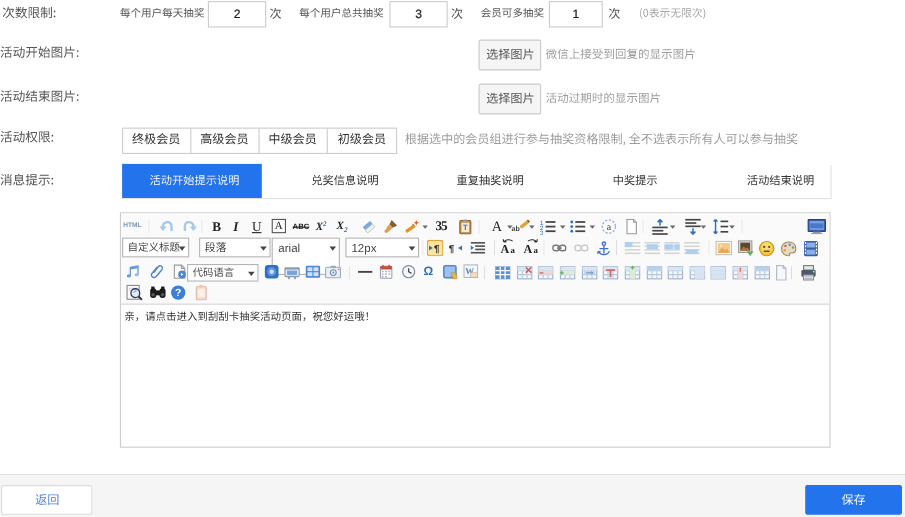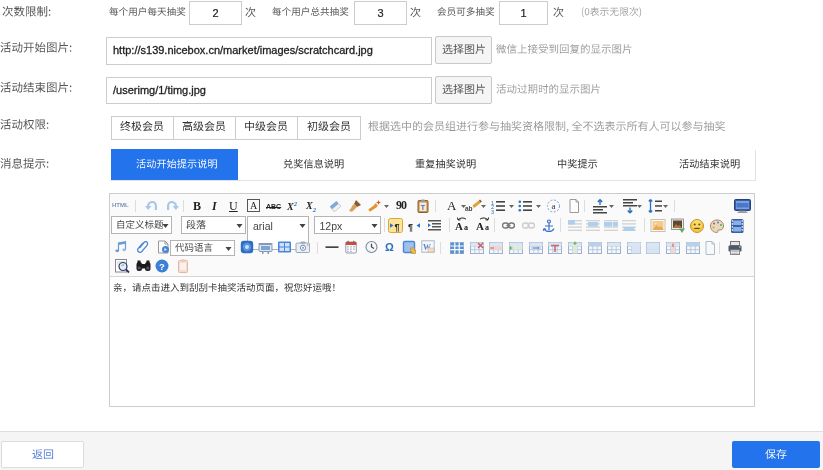--- a/index.html
+++ b/index.html
@@ -49,37 +49,35 @@
 <div class="abs" style="left:581.0px;top:7.0px">
       <svg width="61" height="11" viewBox="0 0 61 11">
         <path fill="#a3a3a3" d="M2.3 10.2L2.9 9.9C2.0 8.5 1.6 6.9 1.6 5.2C1.6 3.5 2.0 1.9 2.9 0.5L2.3 0.2C1.4 1.7 0.9 3.3 0.9 5.2C0.9 7.1 1.4 8.7 2.3 10.2ZM6.0 8.4C7.4 8.4 8.3 7.1 8.3 4.6C8.3 2.1 7.4 0.9 6.0 0.9C4.7 0.9 3.8 2.1 3.8 4.6C3.8 7.1 4.7 8.4 6.0 8.4ZM6.0 7.6C5.2 7.6 4.7 6.7 4.7 4.6C4.7 2.5 5.2 1.6 6.0 1.6C6.9 1.6 7.4 2.5 7.4 4.6C7.4 6.7 6.9 7.6 6.0 7.6ZM11.2 9.0C11.4 8.9 11.8 8.7 14.5 7.9C14.5 7.7 14.4 7.4 14.4 7.2L12.0 7.9L12.0 5.8C12.6 5.4 13.2 4.9 13.6 4.5C14.3 6.5 15.7 8.0 17.7 8.7C17.8 8.5 18.1 8.2 18.2 8.0C17.3 7.8 16.4 7.3 15.7 6.6C16.4 6.3 17.1 5.8 17.6 5.3L17.0 4.8C16.6 5.3 15.9 5.8 15.3 6.2C14.9 5.7 14.6 5.1 14.3 4.5L17.9 4.5L17.9 3.8L14.0 3.8L14.0 2.9L17.2 2.9L17.2 2.3L14.0 2.3L14.0 1.5L17.6 1.5L17.6 0.9L14.0 0.9L14.0 0.0L13.3 0.0L13.3 0.9L9.8 0.9L9.8 1.5L13.3 1.5L13.3 2.3L10.3 2.3L10.3 2.9L13.3 2.9L13.3 3.8L9.4 3.8L9.4 4.5L12.6 4.5C11.7 5.3 10.3 6.0 9.1 6.4C9.3 6.6 9.5 6.9 9.6 7.0C10.1 6.8 10.7 6.6 11.3 6.2L11.3 7.7C11.3 8.1 11.1 8.3 10.9 8.3C11.0 8.5 11.2 8.8 11.2 9.0ZM20.8 4.8C20.4 5.9 19.7 7.0 18.9 7.7C19.1 7.8 19.4 8.0 19.6 8.1C20.3 7.4 21.1 6.2 21.6 5.0ZM25.3 5.1C26.0 6.0 26.7 7.3 27.0 8.1L27.7 7.8C27.4 7.0 26.6 5.7 25.9 4.8ZM20.0 0.7L20.0 1.5L26.9 1.5L26.9 0.7ZM19.1 3.1L19.1 3.8L23.1 3.8L23.1 8.0C23.1 8.2 23.0 8.2 22.8 8.3C22.6 8.3 22.0 8.3 21.3 8.2C21.5 8.5 21.6 8.8 21.6 9.0C22.5 9.0 23.0 9.0 23.4 8.9C23.7 8.8 23.9 8.5 23.9 8.1L23.9 3.8L27.8 3.8L27.8 3.1ZM29.5 0.7L29.5 1.4L32.7 1.4C32.7 2.1 32.7 2.8 32.5 3.6L28.9 3.6L28.9 4.3L32.4 4.3C32.0 6.0 31.1 7.5 28.7 8.4C28.9 8.6 29.1 8.8 29.2 9.0C31.8 8.0 32.7 6.2 33.2 4.3L33.4 4.3L33.4 7.6C33.4 8.5 33.6 8.8 34.7 8.8C34.9 8.8 36.3 8.8 36.5 8.8C37.4 8.8 37.7 8.4 37.8 6.8C37.5 6.8 37.2 6.6 37.0 6.5C37.0 7.8 36.9 8.1 36.4 8.1C36.1 8.1 35.0 8.1 34.7 8.1C34.2 8.1 34.1 8.0 34.1 7.6L34.1 4.3L37.7 4.3L37.7 3.6L33.3 3.6C33.4 2.8 33.4 2.1 33.5 1.4L37.1 1.4L37.1 0.7ZM39.1 0.4L39.1 9.0L39.7 9.0L39.7 1.1L41.1 1.1C40.9 1.7 40.6 2.6 40.4 3.3C41.1 4.1 41.2 4.7 41.2 5.3C41.2 5.6 41.2 5.9 41.0 6.0C40.9 6.0 40.8 6.0 40.7 6.1C40.6 6.1 40.4 6.1 40.2 6.0C40.3 6.2 40.3 6.5 40.3 6.7C40.6 6.7 40.8 6.7 41.0 6.7C41.2 6.7 41.4 6.6 41.5 6.5C41.8 6.3 41.9 5.9 41.9 5.4C41.9 4.7 41.7 4.0 41.0 3.2C41.3 2.4 41.7 1.5 42.0 0.7L41.5 0.4L41.4 0.4ZM46.1 2.9L46.1 4.1L43.2 4.1L43.2 2.9ZM46.1 2.3L43.2 2.3L43.2 1.1L46.1 1.1ZM42.5 9.0C42.6 8.9 43.0 8.8 45.0 8.2C45.0 8.1 44.9 7.8 44.9 7.6L43.2 8.0L43.2 4.7L44.1 4.7C44.6 6.7 45.6 8.2 47.1 8.9C47.2 8.7 47.4 8.5 47.6 8.3C46.8 8.0 46.2 7.4 45.7 6.7C46.2 6.4 46.9 6.0 47.4 5.6L46.9 5.1C46.5 5.4 45.9 5.9 45.4 6.2C45.1 5.8 44.9 5.3 44.8 4.7L46.8 4.7L46.8 0.4L42.5 0.4L42.5 7.7C42.5 8.1 42.3 8.3 42.1 8.4C42.2 8.6 42.4 8.8 42.5 9.0ZM48.5 1.2C49.2 1.6 50.0 2.2 50.4 2.6L50.9 2.0C50.5 1.6 49.6 1.0 49.0 0.7ZM48.4 7.5L49.0 8.0C49.6 7.1 50.4 6.0 51.0 5.0L50.4 4.5C49.8 5.6 48.9 6.8 48.4 7.5ZM52.4 0.0C52.1 1.6 51.5 3.1 50.8 4.1C51.0 4.1 51.3 4.4 51.5 4.5C51.9 3.9 52.2 3.2 52.5 2.4L56.2 2.4C56.0 3.1 55.7 3.8 55.4 4.3C55.6 4.4 55.9 4.5 56.1 4.6C56.4 3.9 56.8 2.9 57.1 1.9L56.5 1.6L56.4 1.7L52.8 1.7C52.9 1.2 53.1 0.7 53.2 0.1ZM53.5 2.9L53.5 3.5C53.5 4.9 53.3 7.0 50.3 8.5C50.5 8.6 50.7 8.9 50.9 9.1C52.8 8.1 53.6 6.8 54.0 5.6C54.6 7.2 55.5 8.3 56.9 8.9C57.0 8.8 57.2 8.4 57.4 8.3C55.7 7.7 54.7 6.2 54.3 4.2C54.3 3.9 54.3 3.7 54.3 3.5L54.3 2.9ZM58.7 10.2C59.6 8.7 60.2 7.1 60.2 5.2C60.2 3.3 59.6 1.7 58.7 0.2L58.2 0.5C59.0 1.9 59.4 3.5 59.4 5.2C59.4 6.9 59.0 8.5 58.2 9.9Z"></path>
       </svg>
     </div>
 <div class="abs" style="left:0.0px;top:41.8px">
       <svg width="72" height="13" viewBox="0 0 72 13">
         <path fill="#555" d="M1.0 0.8C1.7 1.1 2.7 1.7 3.2 2.0L3.7 1.3C3.2 1.0 2.2 0.5 1.5 0.1ZM0.5 3.9C1.2 4.3 2.1 4.9 2.6 5.2L3.1 4.5C2.6 4.1 1.6 3.6 1.0 3.3ZM0.7 9.8L1.5 10.4C2.2 9.4 3.0 7.9 3.6 6.7L2.9 6.1C2.3 7.4 1.4 9.0 0.7 9.8ZM3.7 3.4L3.7 4.2L7.0 4.2L7.0 6.1L4.5 6.1L4.5 10.6L5.3 10.6L5.3 10.1L9.4 10.1L9.4 10.5L10.2 10.5L10.2 6.1L7.8 6.1L7.8 4.2L11.0 4.2L11.0 3.4L7.8 3.4L7.8 1.4C8.8 1.2 9.8 1.0 10.5 0.7L9.8 0.0C8.5 0.5 6.2 0.9 4.2 1.1C4.3 1.3 4.4 1.6 4.5 1.8C5.3 1.7 6.2 1.6 7.0 1.5L7.0 3.4ZM5.3 9.3L5.3 6.9L9.4 6.9L9.4 9.3ZM12.5 0.9L12.5 1.7L17.0 1.7L17.0 0.9ZM19.0 0.2C19.0 1.0 19.0 1.8 19.0 2.7L17.3 2.7L17.3 3.5L18.9 3.5C18.8 6.1 18.3 8.5 16.8 9.9C17.0 10.1 17.3 10.4 17.4 10.6C19.1 9.0 19.6 6.3 19.8 3.5L21.5 3.5C21.4 7.6 21.2 9.1 20.9 9.4C20.8 9.6 20.7 9.6 20.5 9.6C20.2 9.6 19.6 9.6 19.0 9.5C19.1 9.8 19.2 10.2 19.2 10.4C19.8 10.4 20.5 10.4 20.8 10.4C21.2 10.4 21.4 10.3 21.7 10.0C22.1 9.5 22.2 7.8 22.4 3.1C22.4 3.0 22.4 2.7 22.4 2.7L19.8 2.7C19.8 1.8 19.9 1.0 19.9 0.2ZM12.5 9.2L12.5 9.1L12.5 9.2C12.8 9.0 13.2 8.9 16.4 8.2L16.6 8.9L17.4 8.7C17.2 7.9 16.7 6.5 16.2 5.5L15.5 5.7C15.7 6.2 16.0 6.8 16.2 7.4L13.4 8.0C13.9 7.0 14.3 5.7 14.6 4.5L17.2 4.5L17.2 3.7L12.1 3.7L12.1 4.5L13.7 4.5C13.4 5.8 12.9 7.2 12.8 7.6C12.6 8.0 12.4 8.3 12.2 8.4C12.4 8.6 12.5 9.0 12.5 9.2ZM30.5 1.6L30.5 4.9L27.2 4.9L27.2 4.4L27.2 1.6ZM23.6 4.9L23.6 5.7L26.3 5.7C26.2 7.3 25.6 8.8 23.6 10.0C23.9 10.1 24.2 10.4 24.3 10.6C26.4 9.3 27.0 7.5 27.2 5.7L30.5 5.7L30.5 10.6L31.3 10.6L31.3 5.7L33.9 5.7L33.9 4.9L31.3 4.9L31.3 1.6L33.6 1.6L33.6 0.7L24.0 0.7L24.0 1.6L26.4 1.6L26.4 4.4L26.4 4.9ZM39.8 5.9L39.8 10.6L40.6 10.6L40.6 10.1L44.1 10.1L44.1 10.6L44.9 10.6L44.9 5.9ZM40.6 9.3L40.6 6.7L44.1 6.7L44.1 9.3ZM39.4 5.0C39.8 4.8 40.3 4.8 44.5 4.5C44.7 4.8 44.8 5.0 44.9 5.3L45.6 4.9C45.3 4.0 44.5 2.7 43.7 1.7L43.0 2.0C43.4 2.5 43.8 3.1 44.1 3.7L40.5 3.9C41.2 2.9 42.0 1.6 42.6 0.2L41.7 -0.0C41.1 1.4 40.2 3.0 39.9 3.4C39.6 3.8 39.4 4.1 39.1 4.1C39.2 4.4 39.4 4.8 39.4 5.0ZM36.8 3.2L38.1 3.2C38.0 4.6 37.7 5.9 37.3 6.9C36.9 6.6 36.5 6.3 36.2 6.0C36.4 5.2 36.6 4.2 36.8 3.2ZM35.2 6.3C35.8 6.7 36.4 7.2 37.0 7.7C36.5 8.7 35.8 9.4 35.0 9.9C35.1 10.0 35.4 10.3 35.5 10.6C36.4 10.0 37.1 9.3 37.6 8.2C38.1 8.7 38.4 9.1 38.7 9.4L39.2 8.7C38.9 8.3 38.5 7.9 38.0 7.4C38.5 6.2 38.8 4.5 39.0 2.4L38.5 2.3L38.3 2.4L37.0 2.4C37.1 1.6 37.3 0.8 37.4 0.1L36.5 0.0C36.5 0.8 36.4 1.6 36.2 2.4L35.0 2.4L35.0 3.2L36.0 3.2C35.8 4.3 35.5 5.5 35.2 6.3ZM50.3 6.5C51.2 6.6 52.4 7.0 53.0 7.4L53.4 6.8C52.8 6.5 51.6 6.1 50.7 5.9ZM49.2 7.9C50.7 8.1 52.7 8.6 53.8 9.0L54.2 8.3C53.1 7.9 51.1 7.5 49.6 7.3ZM47.0 0.5L47.0 10.6L47.8 10.6L47.8 10.1L55.7 10.1L55.7 10.6L56.5 10.6L56.5 0.5ZM47.8 9.3L47.8 1.3L55.7 1.3L55.7 9.3ZM50.8 1.5C50.2 2.5 49.2 3.4 48.2 3.9C48.4 4.1 48.7 4.3 48.8 4.5C49.2 4.2 49.5 4.0 49.9 3.6C50.2 4.0 50.6 4.4 51.1 4.7C50.1 5.1 49.0 5.5 48.0 5.7C48.2 5.8 48.3 6.2 48.4 6.4C49.5 6.1 50.7 5.7 51.8 5.1C52.8 5.6 53.9 6.0 55.0 6.3C55.1 6.0 55.3 5.8 55.5 5.6C54.5 5.4 53.4 5.1 52.5 4.7C53.4 4.1 54.1 3.5 54.6 2.7L54.1 2.4L54.0 2.4L51.0 2.4C51.2 2.2 51.3 2.0 51.5 1.8ZM50.3 3.2L50.4 3.1L53.4 3.1C53.0 3.6 52.4 4.0 51.8 4.3C51.2 4.0 50.7 3.6 50.3 3.2ZM59.6 0.3L59.6 4.1C59.6 6.2 59.4 8.3 57.9 9.9C58.2 10.1 58.5 10.4 58.6 10.6C59.7 9.4 60.1 8.0 60.3 6.6L65.2 6.6L65.2 10.6L66.1 10.6L66.1 5.7L60.4 5.7C60.5 5.2 60.5 4.7 60.5 4.1L60.5 3.9L67.9 3.9L67.9 3.0L64.6 3.0L64.6 0.0L63.7 0.0L63.7 3.0L60.5 3.0L60.5 0.3ZM70.6 5.2C71.0 5.2 71.4 4.9 71.4 4.4C71.4 3.9 71.0 3.6 70.6 3.6C70.2 3.6 69.8 3.9 69.8 4.4C69.8 4.9 70.2 5.2 70.6 5.2ZM70.6 9.8C71.0 9.8 71.4 9.5 71.4 9.0C71.4 8.5 71.0 8.2 70.6 8.2C70.2 8.2 69.8 8.5 69.8 9.0C69.8 9.5 70.2 9.8 70.6 9.8Z"></path>
       </svg>
     </div>
-<div class="abs inp" style="left:106px;top:37px;width:326px;height:28px;line-height:25px;font-size:11px;color:#222;-webkit-text-stroke:0.3px #222;padding-left:6px">http://s139.nicebox.cn/market/images/scratchcard.jpg</div>
 <div class="abs btn" style="left:435px;top:36px;width:57px;height:28px">
       <svg width="44" height="12" viewBox="0 0 44 12">
         <path fill="#555" d="M0.7 0.8C1.3 1.4 2.1 2.1 2.4 2.7L3.1 2.2C2.7 1.6 1.9 0.9 1.3 0.4ZM4.9 0.3C4.6 1.3 4.2 2.3 3.6 2.9C3.8 3.0 4.1 3.2 4.3 3.4C4.5 3.1 4.8 2.7 5.0 2.2L6.6 2.2L6.6 3.9L3.5 3.9L3.5 4.6L5.5 4.6C5.3 6.0 4.9 7.1 3.2 7.7C3.4 7.8 3.6 8.1 3.7 8.3C5.6 7.6 6.1 6.3 6.3 4.6L7.5 4.6L7.5 7.1C7.5 8.0 7.7 8.2 8.5 8.2C8.6 8.2 9.4 8.2 9.6 8.2C10.3 8.2 10.5 7.9 10.5 6.5C10.3 6.4 10.0 6.3 9.8 6.1C9.8 7.3 9.7 7.4 9.5 7.4C9.3 7.4 8.7 7.4 8.6 7.4C8.3 7.4 8.3 7.4 8.3 7.1L8.3 4.6L10.5 4.6L10.5 3.9L7.5 3.9L7.5 2.2L10.0 2.2L10.0 1.5L7.5 1.5L7.5 0.0L6.6 0.0L6.6 1.5L5.3 1.5C5.5 1.2 5.6 0.8 5.7 0.5ZM2.8 4.2L0.6 4.2L0.6 5.0L2.0 5.0L2.0 8.3C1.5 8.5 1.0 8.9 0.5 9.4L1.0 10.1C1.7 9.4 2.3 8.9 2.7 8.9C2.9 8.9 3.3 9.2 3.7 9.4C4.4 9.9 5.3 10.0 6.6 10.0C7.7 10.0 9.5 9.9 10.4 9.9C10.4 9.6 10.5 9.2 10.6 9.0C9.5 9.1 7.9 9.2 6.6 9.2C5.4 9.2 4.5 9.1 3.8 8.7C3.3 8.4 3.1 8.2 2.8 8.1ZM12.9 0.0L12.9 2.2L11.5 2.2L11.5 3.0L12.9 3.0L12.9 5.3C12.4 5.5 11.8 5.7 11.4 5.8L11.6 6.6L12.9 6.1L12.9 9.1C12.9 9.3 12.9 9.3 12.8 9.3C12.6 9.3 12.2 9.3 11.7 9.3C11.8 9.5 11.9 9.9 12.0 10.1C12.7 10.1 13.1 10.1 13.4 9.9C13.7 9.8 13.8 9.6 13.8 9.1L13.8 5.9L15.0 5.5L14.9 4.7L13.8 5.1L13.8 3.0L15.1 3.0L15.1 2.2L13.8 2.2L13.8 0.0ZM19.8 1.3C19.4 1.9 18.9 2.4 18.3 2.8C17.7 2.4 17.2 1.9 16.9 1.3ZM15.4 0.6L15.4 1.3L16.1 1.3C16.5 2.1 17.0 2.7 17.6 3.3C16.8 3.8 15.8 4.2 14.9 4.4C15.0 4.6 15.2 4.9 15.3 5.1C16.3 4.8 17.3 4.3 18.3 3.7C19.1 4.3 20.1 4.8 21.2 5.1C21.3 4.9 21.5 4.5 21.7 4.4C20.7 4.2 19.7 3.8 18.9 3.3C19.8 2.6 20.5 1.8 21.0 0.8L20.5 0.6L20.4 0.6ZM17.8 4.7L17.8 5.7L15.6 5.7L15.6 6.4L17.8 6.4L17.8 7.6L15.0 7.6L15.0 8.3L17.8 8.3L17.8 10.1L18.6 10.1L18.6 8.3L21.5 8.3L21.5 7.6L18.6 7.6L18.6 6.4L20.7 6.4L20.7 5.7L18.6 5.7L18.6 4.7ZM26.1 6.2C27.0 6.4 28.1 6.7 28.7 7.1L29.1 6.5C28.5 6.2 27.4 5.8 26.5 5.7ZM25.0 7.6C26.5 7.8 28.4 8.2 29.5 8.6L29.9 8.0C28.8 7.6 26.9 7.2 25.4 7.0ZM22.9 0.5L22.9 10.1L23.7 10.1L23.7 9.7L31.3 9.7L31.3 10.1L32.1 10.1L32.1 0.5ZM23.7 8.9L23.7 1.2L31.3 1.2L31.3 8.9ZM26.6 1.5C26.0 2.4 25.1 3.2 24.1 3.8C24.3 3.9 24.6 4.1 24.7 4.3C25.0 4.0 25.4 3.8 25.7 3.5C26.0 3.8 26.4 4.2 26.9 4.5C25.9 4.9 24.9 5.2 23.9 5.4C24.1 5.6 24.2 5.9 24.3 6.1C25.4 5.9 26.5 5.4 27.6 4.9C28.5 5.4 29.5 5.8 30.6 6.0C30.7 5.8 30.9 5.5 31.1 5.4C30.1 5.2 29.1 4.9 28.3 4.5C29.1 3.9 29.8 3.3 30.2 2.6L29.8 2.3L29.6 2.3L26.8 2.3C27.0 2.1 27.1 1.9 27.2 1.7ZM26.2 3.0L26.2 3.0L29.1 3.0C28.7 3.4 28.2 3.8 27.6 4.1C27.0 3.8 26.5 3.4 26.2 3.0ZM35.0 0.3L35.0 3.9C35.0 5.9 34.8 7.9 33.4 9.5C33.6 9.6 33.9 9.9 34.1 10.1C35.1 9.0 35.5 7.7 35.7 6.3L40.3 6.3L40.3 10.1L41.2 10.1L41.2 5.5L35.8 5.5C35.8 5.0 35.8 4.5 35.8 3.9L35.8 3.7L42.9 3.7L42.9 2.8L39.8 2.8L39.8 0.0L39.0 0.0L39.0 2.8L35.8 2.8L35.8 0.3Z"></path>
       </svg>
     </div>
 <div class="abs" style="left:496.0px;top:44.0px">
       <svg width="136" height="12" viewBox="0 0 136 12">
         <path fill="#9b9b9b" d="M2.1 0.0C1.7 0.7 1.0 1.5 0.3 2.1C0.4 2.2 0.6 2.5 0.7 2.7C1.5 2.1 2.3 1.1 2.8 0.3ZM3.4 5.5L3.4 6.7C3.4 7.4 3.3 8.4 2.7 9.1C2.8 9.2 3.1 9.5 3.2 9.6C3.9 8.8 4.1 7.6 4.1 6.7L4.1 6.1L5.5 6.1L5.5 7.3C5.5 7.7 5.3 7.9 5.2 8.0C5.3 8.1 5.4 8.5 5.5 8.7C5.6 8.5 5.9 8.3 7.1 7.4C7.1 7.3 7.0 7.0 6.9 6.8L6.1 7.3L6.1 5.5ZM7.7 2.9L9.0 2.9C8.9 4.1 8.7 5.3 8.3 6.2C8.0 5.3 7.8 4.3 7.6 3.3ZM3.0 4.1L3.0 4.8L6.5 4.8L6.5 4.7C6.6 4.9 6.8 5.1 6.9 5.2C7.0 4.9 7.1 4.7 7.2 4.4C7.4 5.4 7.6 6.3 7.9 7.1C7.4 7.9 6.8 8.6 6.0 9.1C6.1 9.2 6.4 9.5 6.4 9.7C7.2 9.2 7.8 8.6 8.2 7.8C8.6 8.6 9.1 9.2 9.6 9.6C9.8 9.4 10.0 9.1 10.2 9.0C9.5 8.6 9.0 7.9 8.6 7.1C9.2 5.9 9.5 4.5 9.7 2.9L10.1 2.9L10.1 2.2L7.9 2.2C8.0 1.5 8.1 0.8 8.2 0.1L7.5 0.0C7.3 1.6 7.0 3.2 6.5 4.3L6.5 4.1ZM3.2 0.9L3.2 3.4L6.5 3.4L6.5 0.9L5.9 0.9L5.9 2.7L5.1 2.7L5.1 0.0L4.5 0.0L4.5 2.7L3.7 2.7L3.7 0.9ZM2.3 2.1C1.8 3.2 1.0 4.3 0.2 5.1C0.3 5.2 0.5 5.6 0.6 5.8C0.9 5.5 1.2 5.1 1.5 4.7L1.5 9.6L2.3 9.6L2.3 3.7C2.5 3.2 2.8 2.8 3.0 2.3ZM14.5 3.2L14.5 3.9L19.6 3.9L19.6 3.2ZM14.5 4.7L14.5 5.4L19.6 5.4L19.6 4.7ZM13.8 1.7L13.8 2.4L20.4 2.4L20.4 1.7ZM16.2 0.3C16.5 0.7 16.8 1.3 16.9 1.7L17.6 1.4C17.5 1.0 17.2 0.4 16.9 0.0ZM14.4 6.3L14.4 9.7L15.1 9.7L15.1 9.2L19.0 9.2L19.0 9.6L19.7 9.6L19.7 6.3ZM15.1 8.6L15.1 6.9L19.0 6.9L19.0 8.6ZM13.2 0.0C12.7 1.6 11.8 3.2 10.8 4.2C11.0 4.4 11.2 4.8 11.3 5.0C11.6 4.6 12.0 4.1 12.3 3.6L12.3 9.7L13.0 9.7L13.0 2.4C13.3 1.7 13.7 1.0 13.9 0.3ZM25.5 0.2L25.5 8.4L21.5 8.4L21.5 9.2L31.0 9.2L31.0 8.4L26.3 8.4L26.3 4.2L30.3 4.2L30.3 3.4L26.3 3.4L26.3 0.2ZM36.3 2.2C36.6 2.6 36.9 3.2 37.0 3.5L37.7 3.2C37.5 2.9 37.2 2.3 36.9 1.9ZM33.2 0.0L33.2 2.1L31.9 2.1L31.9 2.9L33.2 2.9L33.2 5.2C32.7 5.3 32.2 5.5 31.8 5.6L32.0 6.4L33.2 6.0L33.2 8.7C33.2 8.9 33.1 8.9 33.0 8.9C32.9 8.9 32.5 8.9 32.1 8.9C32.2 9.1 32.3 9.4 32.3 9.6C32.9 9.6 33.3 9.6 33.6 9.5C33.8 9.4 33.9 9.1 33.9 8.7L33.9 5.7L35.0 5.4L34.8 4.7L33.9 4.9L33.9 2.9L35.0 2.9L35.0 2.1L33.9 2.1L33.9 0.0ZM37.5 0.2C37.6 0.5 37.8 0.8 37.9 1.1L35.5 1.1L35.5 1.8L41.2 1.8L41.2 1.1L38.8 1.1C38.6 0.8 38.4 0.4 38.2 0.1ZM39.6 1.9C39.4 2.4 39.0 3.1 38.7 3.6L35.2 3.6L35.2 4.2L41.5 4.2L41.5 3.6L39.5 3.6C39.7 3.2 40.0 2.6 40.3 2.1ZM39.5 6.1C39.3 6.7 39.0 7.3 38.5 7.7C38.0 7.4 37.4 7.2 36.8 7.1C37.0 6.8 37.2 6.4 37.4 6.1ZM35.7 7.4C36.4 7.6 37.1 7.9 37.9 8.2C37.1 8.6 36.1 8.8 34.9 9.0C35.0 9.1 35.1 9.4 35.2 9.6C36.7 9.4 37.8 9.1 38.7 8.5C39.5 8.9 40.3 9.3 40.8 9.7L41.3 9.1C40.8 8.7 40.1 8.4 39.3 8.0C39.8 7.5 40.1 6.9 40.3 6.1L41.6 6.1L41.6 5.4L37.8 5.4C38.0 5.1 38.1 4.7 38.3 4.4L37.5 4.3C37.4 4.6 37.2 5.0 37.0 5.4L35.0 5.4L35.0 6.1L36.6 6.1C36.3 6.6 36.0 7.0 35.7 7.4ZM50.6 -0.0C48.8 0.3 45.6 0.6 42.9 0.7C42.9 0.9 43.0 1.2 43.0 1.4C45.8 1.3 49.0 1.0 51.2 0.6ZM46.5 1.4C46.8 1.9 47.0 2.6 47.1 3.0L47.8 2.8C47.7 2.4 47.5 1.7 47.2 1.2ZM50.1 1.2C49.9 1.8 49.5 2.5 49.2 3.0L44.5 3.0L45.2 2.8C45.0 2.4 44.7 1.9 44.4 1.4L43.7 1.6C44.0 2.1 44.3 2.6 44.4 3.0L42.8 3.0L42.8 5.2L43.5 5.2L43.5 3.7L51.0 3.7L51.0 5.2L51.8 5.2L51.8 3.0L49.9 3.0C50.3 2.6 50.6 2.0 50.9 1.5ZM49.3 5.6C48.8 6.4 48.1 7.0 47.3 7.5C46.4 7.0 45.7 6.4 45.2 5.6ZM44.0 4.9L44.0 5.6L44.5 5.6L44.4 5.7C44.9 6.6 45.6 7.3 46.5 7.9C45.3 8.4 44.0 8.7 42.5 8.9C42.7 9.1 42.9 9.4 43.0 9.6C44.5 9.4 46.0 9.0 47.3 8.3C48.5 9.0 49.9 9.4 51.5 9.6C51.6 9.4 51.8 9.1 52.0 8.9C50.5 8.7 49.2 8.4 48.0 7.9C49.1 7.2 49.9 6.3 50.5 5.2L49.9 4.9L49.8 4.9ZM59.2 0.9L59.2 7.3L60.0 7.3L60.0 0.9ZM61.3 0.2L61.3 8.4C61.3 8.6 61.3 8.7 61.1 8.7C60.9 8.7 60.3 8.7 59.7 8.7C59.8 8.9 60.0 9.2 60.0 9.4C60.8 9.4 61.3 9.4 61.6 9.3C62.0 9.2 62.1 8.9 62.1 8.4L62.1 0.2ZM53.2 8.4L53.3 9.1C54.7 8.9 56.7 8.5 58.6 8.1L58.5 7.4L56.3 7.8L56.3 6.2L58.4 6.2L58.4 5.5L56.3 5.5L56.3 4.4L55.6 4.4L55.6 5.5L53.5 5.5L53.5 6.2L55.6 6.2L55.6 8.0ZM53.7 4.2C54.0 4.1 54.4 4.1 57.7 3.7C57.8 4.0 57.9 4.2 58.0 4.4L58.6 4.0C58.3 3.4 57.6 2.4 57.1 1.7L56.5 2.1C56.7 2.4 57.0 2.8 57.3 3.1L54.6 3.3C55.0 2.8 55.4 2.1 55.8 1.4L58.6 1.4L58.6 0.7L53.2 0.7L53.2 1.4L54.9 1.4C54.6 2.1 54.1 2.8 54.0 3.0C53.8 3.3 53.7 3.4 53.5 3.5C53.6 3.7 53.7 4.0 53.7 4.2ZM66.9 3.6L69.5 3.6L69.5 6.0L66.9 6.0ZM66.2 2.9L66.2 6.7L70.3 6.7L70.3 2.9ZM63.9 0.4L63.9 9.6L64.7 9.6L64.7 9.1L71.8 9.1L71.8 9.6L72.6 9.6L72.6 0.4ZM64.7 8.3L64.7 1.2L71.8 1.2L71.8 8.3ZM76.5 4.2L81.4 4.2L81.4 4.9L76.5 4.9ZM76.5 3.0L81.4 3.0L81.4 3.6L76.5 3.6ZM75.7 2.4L75.7 5.5L76.9 5.5C76.3 6.3 75.4 7.0 74.5 7.5C74.6 7.6 74.9 7.9 75.0 8.0C75.5 7.7 75.9 7.4 76.3 7.1C76.8 7.5 77.3 7.9 77.9 8.3C76.7 8.6 75.2 8.9 73.8 9.0C74.0 9.1 74.1 9.5 74.2 9.7C75.7 9.5 77.4 9.2 78.8 8.7C80.1 9.2 81.6 9.5 83.2 9.6C83.3 9.4 83.4 9.1 83.6 8.9C82.2 8.8 80.9 8.6 79.8 8.3C80.7 7.8 81.5 7.2 82.1 6.4L81.6 6.1L81.5 6.1L77.3 6.1C77.4 5.9 77.6 5.7 77.8 5.5L77.7 5.5L82.2 5.5L82.2 2.4ZM76.3 0.0C75.8 1.0 74.9 2.0 74.0 2.6C74.2 2.8 74.4 3.1 74.5 3.3C75.1 2.8 75.6 2.3 76.1 1.7L83.0 1.7L83.0 1.0L76.6 1.0C76.7 0.8 76.9 0.5 77.0 0.2ZM80.8 6.8C80.3 7.2 79.6 7.6 78.8 7.9C78.0 7.6 77.4 7.2 76.9 6.8ZM89.8 4.4C90.4 5.1 91.1 6.2 91.4 6.8L92.1 6.4C91.7 5.8 91.0 4.8 90.4 4.0ZM86.5 -0.0C86.4 0.5 86.3 1.2 86.1 1.7L84.9 1.7L84.9 9.4L85.6 9.4L85.6 8.6L88.6 8.6L88.6 1.7L86.8 1.7C87.0 1.2 87.2 0.7 87.4 0.1ZM85.6 2.4L87.8 2.4L87.8 4.6L85.6 4.6ZM85.6 7.8L85.6 5.3L87.8 5.3L87.8 7.8ZM90.3 -0.0C89.9 1.4 89.4 2.9 88.7 3.8C88.8 3.9 89.2 4.1 89.3 4.2C89.7 3.7 90.0 3.1 90.3 2.4L93.0 2.4C92.9 6.6 92.7 8.2 92.4 8.6C92.2 8.7 92.1 8.7 91.9 8.7C91.7 8.7 91.0 8.7 90.3 8.7C90.5 8.9 90.6 9.2 90.6 9.4C91.2 9.5 91.8 9.5 92.2 9.5C92.5 9.4 92.8 9.3 93.0 9.0C93.4 8.5 93.6 6.9 93.7 2.1C93.8 2.0 93.8 1.7 93.8 1.7L90.6 1.7C90.8 1.2 90.9 0.6 91.0 0.1ZM97.1 2.8L102.4 2.8L102.4 3.9L97.1 3.9ZM97.1 1.1L102.4 1.1L102.4 2.2L97.1 2.2ZM96.3 0.5L96.3 4.6L103.2 4.6L103.2 0.5ZM103.1 5.4C102.8 6.0 102.1 6.9 101.7 7.5L102.3 7.8C102.8 7.2 103.3 6.4 103.8 5.7ZM95.8 5.7C96.2 6.4 96.7 7.3 97.0 7.8L97.6 7.5C97.4 7.0 96.9 6.1 96.4 5.4ZM100.5 5.0L100.5 8.4L98.9 8.4L98.9 5.0L98.2 5.0L98.2 8.4L94.9 8.4L94.9 9.2L104.6 9.2L104.6 8.4L101.3 8.4L101.3 5.0ZM107.5 5.1C107.0 6.3 106.2 7.5 105.4 8.2C105.6 8.3 105.9 8.6 106.1 8.7C106.9 7.9 107.8 6.6 108.3 5.4ZM112.2 5.5C112.9 6.5 113.7 7.8 114.0 8.7L114.8 8.4C114.5 7.5 113.7 6.1 112.9 5.2ZM106.6 0.8L106.6 1.6L114.0 1.6L114.0 0.8ZM105.6 3.3L105.6 4.1L109.8 4.1L109.8 8.6C109.8 8.8 109.8 8.8 109.6 8.8C109.4 8.9 108.7 8.9 108.0 8.8C108.1 9.1 108.2 9.4 108.3 9.6C109.2 9.6 109.8 9.6 110.2 9.5C110.6 9.4 110.7 9.1 110.7 8.6L110.7 4.1L114.9 4.1L114.9 3.3ZM119.4 5.9C120.3 6.1 121.3 6.4 121.9 6.7L122.3 6.2C121.7 5.9 120.6 5.6 119.8 5.4ZM118.4 7.2C119.8 7.4 121.7 7.8 122.7 8.2L123.0 7.6C122.0 7.3 120.2 6.8 118.8 6.7ZM116.4 0.5L116.4 9.7L117.1 9.7L117.1 9.2L124.3 9.2L124.3 9.7L125.1 9.7L125.1 0.5ZM117.1 8.5L117.1 1.2L124.3 1.2L124.3 8.5ZM119.8 1.4C119.3 2.2 118.4 3.1 117.5 3.6C117.7 3.7 118.0 3.9 118.1 4.1C118.4 3.9 118.7 3.6 119.0 3.3C119.4 3.7 119.7 4.0 120.2 4.3C119.3 4.7 118.3 5.0 117.3 5.2C117.5 5.3 117.6 5.6 117.7 5.8C118.7 5.6 119.8 5.2 120.8 4.7C121.7 5.1 122.7 5.5 123.7 5.7C123.8 5.5 124.0 5.2 124.1 5.1C123.2 4.9 122.3 4.7 121.5 4.3C122.3 3.8 122.9 3.2 123.4 2.5L122.9 2.2L122.8 2.2L120.1 2.2C120.2 2.0 120.4 1.8 120.5 1.6ZM119.5 2.9L119.5 2.8L122.3 2.8C121.9 3.2 121.4 3.6 120.8 3.9C120.3 3.6 119.8 3.3 119.5 2.9ZM127.9 0.3L127.9 3.8C127.9 5.6 127.7 7.6 126.4 9.1C126.6 9.2 126.9 9.5 127.0 9.7C128.0 8.6 128.4 7.3 128.6 6.0L133.0 6.0L133.0 9.7L133.9 9.7L133.9 5.2L128.7 5.2C128.7 4.7 128.7 4.3 128.7 3.8L128.7 3.5L135.5 3.5L135.5 2.7L132.5 2.7L132.5 0.0L131.7 0.0L131.7 2.7L128.7 2.7L128.7 0.3Z"></path>
       </svg>
     </div>
 <div class="abs" style="left:0.0px;top:81.8px">
       <svg width="72" height="13" viewBox="0 0 72 13">
         <path fill="#555" d="M1.0 0.8C1.7 1.1 2.7 1.7 3.2 2.0L3.7 1.3C3.2 1.0 2.2 0.5 1.5 0.1ZM0.5 3.9C1.2 4.3 2.1 4.9 2.6 5.2L3.1 4.5C2.6 4.1 1.6 3.6 1.0 3.3ZM0.7 9.8L1.5 10.4C2.2 9.4 3.0 7.9 3.6 6.7L2.9 6.1C2.3 7.4 1.4 9.0 0.7 9.8ZM3.7 3.4L3.7 4.2L7.0 4.2L7.0 6.1L4.5 6.1L4.5 10.6L5.3 10.6L5.3 10.1L9.4 10.1L9.4 10.5L10.2 10.5L10.2 6.1L7.8 6.1L7.8 4.2L11.0 4.2L11.0 3.4L7.8 3.4L7.8 1.4C8.8 1.2 9.8 1.0 10.5 0.7L9.8 0.0C8.5 0.5 6.2 0.9 4.2 1.1C4.3 1.3 4.4 1.6 4.5 1.8C5.3 1.7 6.2 1.6 7.0 1.5L7.0 3.4ZM5.3 9.3L5.3 6.9L9.4 6.9L9.4 9.3ZM12.5 0.9L12.5 1.7L17.0 1.7L17.0 0.9ZM19.0 0.2C19.0 1.0 19.0 1.8 19.0 2.7L17.3 2.7L17.3 3.5L18.9 3.5C18.8 6.1 18.3 8.5 16.8 9.9C17.0 10.1 17.3 10.4 17.4 10.6C19.1 9.0 19.6 6.3 19.8 3.5L21.5 3.5C21.4 7.6 21.2 9.1 20.9 9.4C20.8 9.6 20.7 9.6 20.5 9.6C20.2 9.6 19.6 9.6 19.0 9.5C19.1 9.8 19.2 10.2 19.2 10.4C19.8 10.4 20.5 10.4 20.8 10.4C21.2 10.4 21.4 10.3 21.7 10.0C22.1 9.5 22.2 7.8 22.4 3.1C22.4 3.0 22.4 2.7 22.4 2.7L19.8 2.7C19.8 1.8 19.9 1.0 19.9 0.2ZM12.5 9.2L12.5 9.1L12.5 9.2C12.8 9.0 13.2 8.9 16.4 8.2L16.6 8.9L17.4 8.7C17.2 7.9 16.7 6.5 16.2 5.5L15.5 5.7C15.7 6.2 16.0 6.8 16.2 7.4L13.4 8.0C13.9 7.0 14.3 5.7 14.6 4.5L17.2 4.5L17.2 3.7L12.1 3.7L12.1 4.5L13.7 4.5C13.4 5.8 12.9 7.2 12.8 7.6C12.6 8.0 12.4 8.3 12.2 8.4C12.4 8.6 12.5 9.0 12.5 9.2ZM23.4 9.1L23.6 9.9C24.7 9.7 26.2 9.4 27.7 9.0L27.6 8.2C26.1 8.5 24.5 8.9 23.4 9.1ZM23.6 4.7C23.8 4.7 24.1 4.6 25.6 4.4C25.0 5.2 24.6 5.7 24.3 6.0C24.0 6.4 23.7 6.6 23.4 6.7C23.5 6.9 23.7 7.4 23.7 7.5C24.0 7.4 24.4 7.3 27.6 6.7C27.6 6.5 27.6 6.2 27.6 6.0L25.0 6.4C25.9 5.4 26.9 4.2 27.6 2.9L26.8 2.4C26.6 2.8 26.4 3.3 26.1 3.7L24.6 3.8C25.3 2.8 25.9 1.6 26.4 0.4L25.6 0.1C25.1 1.4 24.3 2.8 24.0 3.2C23.8 3.6 23.6 3.8 23.3 3.9C23.4 4.1 23.6 4.6 23.6 4.7ZM30.3 -0.0L30.3 1.5L27.7 1.5L27.7 2.4L30.3 2.4L30.3 4.2L28.0 4.2L28.0 5.0L33.6 5.0L33.6 4.2L31.2 4.2L31.2 2.4L33.8 2.4L33.8 1.5L31.2 1.5L31.2 -0.0ZM28.3 6.2L28.3 10.6L29.1 10.6L29.1 10.1L32.5 10.1L32.5 10.5L33.4 10.5L33.4 6.2ZM29.1 9.3L29.1 6.9L32.5 6.9L32.5 9.3ZM36.2 3.3L36.2 6.6L39.3 6.6C38.3 7.8 36.5 8.9 35.0 9.5C35.2 9.6 35.4 10.0 35.6 10.2C37.1 9.6 38.7 8.5 39.8 7.3L39.8 10.6L40.7 10.6L40.7 7.2C41.8 8.5 43.4 9.6 45.0 10.2C45.1 10.0 45.4 9.6 45.6 9.5C44.0 8.9 42.2 7.8 41.2 6.6L44.4 6.6L44.4 3.3L40.7 3.3L40.7 2.0L45.2 2.0L45.2 1.2L40.7 1.2L40.7 0.0L39.8 0.0L39.8 1.2L35.4 1.2L35.4 2.0L39.8 2.0L39.8 3.3ZM37.0 4.1L39.8 4.1L39.8 5.8L37.0 5.8ZM40.7 4.1L43.5 4.1L43.5 5.8L40.7 5.8ZM50.3 6.5C51.2 6.6 52.4 7.0 53.0 7.4L53.4 6.8C52.8 6.5 51.6 6.1 50.7 5.9ZM49.2 7.9C50.7 8.1 52.7 8.6 53.8 9.0L54.2 8.3C53.1 7.9 51.1 7.5 49.6 7.3ZM47.0 0.5L47.0 10.6L47.8 10.6L47.8 10.1L55.7 10.1L55.7 10.6L56.5 10.6L56.5 0.5ZM47.8 9.3L47.8 1.3L55.7 1.3L55.7 9.3ZM50.8 1.5C50.2 2.5 49.2 3.4 48.2 3.9C48.4 4.1 48.7 4.3 48.8 4.5C49.2 4.2 49.5 4.0 49.9 3.6C50.2 4.0 50.6 4.4 51.1 4.7C50.1 5.1 49.0 5.5 48.0 5.7C48.2 5.8 48.3 6.2 48.4 6.4C49.5 6.1 50.7 5.7 51.8 5.1C52.8 5.6 53.9 6.0 55.0 6.3C55.1 6.0 55.3 5.8 55.5 5.6C54.5 5.4 53.4 5.1 52.5 4.7C53.4 4.1 54.1 3.5 54.6 2.7L54.1 2.4L54.0 2.4L51.0 2.4C51.2 2.2 51.3 2.0 51.5 1.8ZM50.3 3.2L50.4 3.1L53.4 3.1C53.0 3.6 52.4 4.0 51.8 4.3C51.2 4.0 50.7 3.6 50.3 3.2ZM59.6 0.3L59.6 4.1C59.6 6.2 59.4 8.3 57.9 9.9C58.2 10.1 58.5 10.4 58.6 10.6C59.7 9.4 60.1 8.0 60.3 6.6L65.2 6.6L65.2 10.6L66.1 10.6L66.1 5.7L60.4 5.7C60.5 5.2 60.5 4.7 60.5 4.1L60.5 3.9L67.9 3.9L67.9 3.0L64.6 3.0L64.6 0.0L63.7 0.0L63.7 3.0L60.5 3.0L60.5 0.3ZM70.6 5.2C71.0 5.2 71.4 4.9 71.4 4.4C71.4 3.9 71.0 3.6 70.6 3.6C70.2 3.6 69.8 3.9 69.8 4.4C69.8 4.9 70.2 5.2 70.6 5.2ZM70.6 9.8C71.0 9.8 71.4 9.5 71.4 9.0C71.4 8.5 71.0 8.2 70.6 8.2C70.2 8.2 69.8 8.5 69.8 9.0C69.8 9.5 70.2 9.8 70.6 9.8Z"></path>
       </svg>
     </div>
-<div class="abs inp" style="left:106px;top:77px;width:326px;height:27px;line-height:24px;font-size:11px;color:#222;-webkit-text-stroke:0.3px #222;padding-left:6px">/userimg/1/timg.jpg</div>
 <div class="abs btn" style="left:435px;top:76px;width:57px;height:28px">
       <svg width="44" height="12" viewBox="0 0 44 12">
         <path fill="#555" d="M0.7 0.8C1.3 1.4 2.1 2.1 2.4 2.7L3.1 2.2C2.7 1.6 1.9 0.9 1.3 0.4ZM4.9 0.3C4.6 1.3 4.2 2.3 3.6 2.9C3.8 3.0 4.1 3.2 4.3 3.4C4.5 3.1 4.8 2.7 5.0 2.2L6.6 2.2L6.6 3.9L3.5 3.9L3.5 4.6L5.5 4.6C5.3 6.0 4.9 7.1 3.2 7.7C3.4 7.8 3.6 8.1 3.7 8.3C5.6 7.6 6.1 6.3 6.3 4.6L7.5 4.6L7.5 7.1C7.5 8.0 7.7 8.2 8.5 8.2C8.6 8.2 9.4 8.2 9.6 8.2C10.3 8.2 10.5 7.9 10.5 6.5C10.3 6.4 10.0 6.3 9.8 6.1C9.8 7.3 9.7 7.4 9.5 7.4C9.3 7.4 8.7 7.4 8.6 7.4C8.3 7.4 8.3 7.4 8.3 7.1L8.3 4.6L10.5 4.6L10.5 3.9L7.5 3.9L7.5 2.2L10.0 2.2L10.0 1.5L7.5 1.5L7.5 0.0L6.6 0.0L6.6 1.5L5.3 1.5C5.5 1.2 5.6 0.8 5.7 0.5ZM2.8 4.2L0.6 4.2L0.6 5.0L2.0 5.0L2.0 8.3C1.5 8.5 1.0 8.9 0.5 9.4L1.0 10.1C1.7 9.4 2.3 8.9 2.7 8.9C2.9 8.9 3.3 9.2 3.7 9.4C4.4 9.9 5.3 10.0 6.6 10.0C7.7 10.0 9.5 9.9 10.4 9.9C10.4 9.6 10.5 9.2 10.6 9.0C9.5 9.1 7.9 9.2 6.6 9.2C5.4 9.2 4.5 9.1 3.8 8.7C3.3 8.4 3.1 8.2 2.8 8.1ZM12.9 0.0L12.9 2.2L11.5 2.2L11.5 3.0L12.9 3.0L12.9 5.3C12.4 5.5 11.8 5.7 11.4 5.8L11.6 6.6L12.9 6.1L12.9 9.1C12.9 9.3 12.9 9.3 12.8 9.3C12.6 9.3 12.2 9.3 11.7 9.3C11.8 9.5 11.9 9.9 12.0 10.1C12.7 10.1 13.1 10.1 13.4 9.9C13.7 9.8 13.8 9.6 13.8 9.1L13.8 5.9L15.0 5.5L14.9 4.7L13.8 5.1L13.8 3.0L15.1 3.0L15.1 2.2L13.8 2.2L13.8 0.0ZM19.8 1.3C19.4 1.9 18.9 2.4 18.3 2.8C17.7 2.4 17.2 1.9 16.9 1.3ZM15.4 0.6L15.4 1.3L16.1 1.3C16.5 2.1 17.0 2.7 17.6 3.3C16.8 3.8 15.8 4.2 14.9 4.4C15.0 4.6 15.2 4.9 15.3 5.1C16.3 4.8 17.3 4.3 18.3 3.7C19.1 4.3 20.1 4.8 21.2 5.1C21.3 4.9 21.5 4.5 21.7 4.4C20.7 4.2 19.7 3.8 18.9 3.3C19.8 2.6 20.5 1.8 21.0 0.8L20.5 0.6L20.4 0.6ZM17.8 4.7L17.8 5.7L15.6 5.7L15.6 6.4L17.8 6.4L17.8 7.6L15.0 7.6L15.0 8.3L17.8 8.3L17.8 10.1L18.6 10.1L18.6 8.3L21.5 8.3L21.5 7.6L18.6 7.6L18.6 6.4L20.7 6.4L20.7 5.7L18.6 5.7L18.6 4.7ZM26.1 6.2C27.0 6.4 28.1 6.7 28.7 7.1L29.1 6.5C28.5 6.2 27.4 5.8 26.5 5.7ZM25.0 7.6C26.5 7.8 28.4 8.2 29.5 8.6L29.9 8.0C28.8 7.6 26.9 7.2 25.4 7.0ZM22.9 0.5L22.9 10.1L23.7 10.1L23.7 9.7L31.3 9.7L31.3 10.1L32.1 10.1L32.1 0.5ZM23.7 8.9L23.7 1.2L31.3 1.2L31.3 8.9ZM26.6 1.5C26.0 2.4 25.1 3.2 24.1 3.8C24.3 3.9 24.6 4.1 24.7 4.3C25.0 4.0 25.4 3.8 25.7 3.5C26.0 3.8 26.4 4.2 26.9 4.5C25.9 4.9 24.9 5.2 23.9 5.4C24.1 5.6 24.2 5.9 24.3 6.1C25.4 5.9 26.5 5.4 27.6 4.9C28.5 5.4 29.5 5.8 30.6 6.0C30.7 5.8 30.9 5.5 31.1 5.4C30.1 5.2 29.1 4.9 28.3 4.5C29.1 3.9 29.8 3.3 30.2 2.6L29.8 2.3L29.6 2.3L26.8 2.3C27.0 2.1 27.1 1.9 27.2 1.7ZM26.2 3.0L26.2 3.0L29.1 3.0C28.7 3.4 28.2 3.8 27.6 4.1C27.0 3.8 26.5 3.4 26.2 3.0ZM35.0 0.3L35.0 3.9C35.0 5.9 34.8 7.9 33.4 9.5C33.6 9.6 33.9 9.9 34.1 10.1C35.1 9.0 35.5 7.7 35.7 6.3L40.3 6.3L40.3 10.1L41.2 10.1L41.2 5.5L35.8 5.5C35.8 5.0 35.8 4.5 35.8 3.9L35.8 3.7L42.9 3.7L42.9 2.8L39.8 2.8L39.8 0.0L39.0 0.0L39.0 2.8L35.8 2.8L35.8 0.3Z"></path>
       </svg>
     </div>
 <div class="abs" style="left:496.0px;top:84.0px">
       <svg width="105" height="12" viewBox="0 0 105 12">
         <path fill="#9b9b9b" d="M1.0 0.7C1.6 1.0 2.5 1.5 2.9 1.9L3.4 1.2C2.9 0.9 2.0 0.4 1.4 0.1ZM0.4 3.6C1.1 3.9 2.0 4.4 2.4 4.7L2.8 4.1C2.4 3.8 1.5 3.3 0.9 3.0ZM0.7 9.0L1.4 9.5C2.0 8.5 2.7 7.2 3.3 6.1L2.7 5.6C2.1 6.8 1.2 8.2 0.7 9.0ZM3.4 3.1L3.4 3.8L6.4 3.8L6.4 5.6L4.1 5.6L4.1 9.6L4.9 9.6L4.9 9.2L8.6 9.2L8.6 9.6L9.4 9.6L9.4 5.6L7.1 5.6L7.1 3.8L10.0 3.8L10.0 3.1L7.1 3.1L7.1 1.2C8.1 1.1 8.9 0.9 9.6 0.7L9.0 0.0C7.8 0.5 5.7 0.8 3.9 1.0C3.9 1.2 4.0 1.5 4.1 1.6C4.8 1.6 5.6 1.5 6.4 1.4L6.4 3.1ZM4.9 8.5L4.9 6.3L8.6 6.3L8.6 8.5ZM11.4 0.9L11.4 1.6L15.5 1.6L15.5 0.9ZM17.4 0.2C17.4 0.9 17.4 1.7 17.3 2.4L15.8 2.4L15.8 3.2L17.3 3.2C17.2 5.6 16.7 7.8 15.3 9.1C15.5 9.2 15.8 9.5 15.9 9.6C17.5 8.2 17.9 5.8 18.1 3.2L19.6 3.2C19.5 6.9 19.4 8.3 19.1 8.6C19.0 8.7 18.9 8.8 18.7 8.8C18.5 8.8 17.9 8.8 17.3 8.7C17.5 8.9 17.5 9.3 17.6 9.5C18.1 9.5 18.7 9.5 19.0 9.5C19.4 9.5 19.6 9.4 19.8 9.1C20.1 8.6 20.3 7.2 20.4 2.8C20.4 2.7 20.4 2.4 20.4 2.4L18.1 2.4C18.1 1.7 18.1 0.9 18.1 0.2ZM11.4 8.4L11.4 8.3L11.4 8.4C11.7 8.2 12.1 8.1 15.0 7.4L15.2 8.1L15.9 7.9C15.7 7.2 15.2 5.9 14.8 5.0L14.2 5.2C14.4 5.7 14.6 6.2 14.8 6.8L12.3 7.3C12.7 6.4 13.1 5.2 13.3 4.1L15.7 4.1L15.7 3.4L11.1 3.4L11.1 4.1L12.5 4.1C12.3 5.3 11.8 6.6 11.7 6.9C11.5 7.3 11.4 7.6 11.2 7.6C11.3 7.8 11.4 8.2 11.4 8.4ZM21.8 0.7C22.4 1.2 23.1 2.0 23.4 2.5L24.0 2.0C23.7 1.5 23.0 0.8 22.4 0.3ZM25.0 3.8C25.5 4.5 26.2 5.4 26.5 5.9L27.1 5.5C26.8 5.0 26.2 4.1 25.6 3.5ZM23.8 3.9L21.5 3.9L21.5 4.7L23.0 4.7L23.0 7.4C22.5 7.6 22.0 8.1 21.4 8.7L21.9 9.4C22.5 8.7 23.0 8.1 23.3 8.1C23.6 8.1 23.9 8.4 24.3 8.7C25.1 9.2 26.0 9.3 27.3 9.3C28.3 9.3 30.1 9.2 30.9 9.2C30.9 8.9 31.0 8.5 31.1 8.3C30.1 8.4 28.5 8.5 27.3 8.5C26.1 8.5 25.2 8.4 24.5 8.0C24.2 7.8 24.0 7.6 23.8 7.5ZM28.6 0.0L28.6 1.9L24.5 1.9L24.5 2.6L28.6 2.6L28.6 6.8C28.6 7.0 28.5 7.0 28.3 7.1C28.1 7.1 27.3 7.1 26.6 7.0C26.7 7.3 26.8 7.6 26.8 7.8C27.8 7.8 28.5 7.8 28.8 7.7C29.2 7.6 29.4 7.3 29.4 6.8L29.4 2.6L30.8 2.6L30.8 1.9L29.4 1.9L29.4 0.0ZM33.4 7.3C33.1 8.0 32.5 8.7 31.9 9.2C32.1 9.3 32.4 9.5 32.6 9.7C33.1 9.1 33.7 8.3 34.1 7.5ZM34.9 7.6C35.3 8.1 35.8 8.8 36.0 9.3L36.6 8.9C36.4 8.5 35.9 7.8 35.5 7.3ZM40.5 1.2L40.5 2.9L38.3 2.9L38.3 1.2ZM37.6 0.5L37.6 4.3C37.6 5.8 37.5 7.9 36.6 9.3C36.8 9.3 37.1 9.6 37.3 9.7C37.9 8.7 38.2 7.4 38.3 6.1L40.5 6.1L40.5 8.6C40.5 8.8 40.4 8.9 40.3 8.9C40.1 8.9 39.6 8.9 39.0 8.9C39.1 9.1 39.2 9.4 39.3 9.6C40.0 9.6 40.5 9.6 40.8 9.5C41.1 9.3 41.2 9.1 41.2 8.7L41.2 0.5ZM40.5 3.6L40.5 5.4L38.3 5.4C38.3 5.0 38.3 4.7 38.3 4.3L38.3 3.6ZM35.6 0.1L35.6 1.4L33.7 1.4L33.7 0.1L32.9 0.1L32.9 1.4L32.0 1.4L32.0 2.1L32.9 2.1L32.9 6.4L31.9 6.4L31.9 7.1L37.1 7.1L37.1 6.4L36.3 6.4L36.3 2.1L37.1 2.1L37.1 1.4L36.3 1.4L36.3 0.1ZM33.7 2.1L35.6 2.1L35.6 3.0L33.7 3.0ZM33.7 3.7L35.6 3.7L35.6 4.7L33.7 4.7ZM33.7 5.3L35.6 5.3L35.6 6.4L33.7 6.4ZM47.0 4.1C47.5 4.9 48.2 6.0 48.6 6.6L49.3 6.2C48.9 5.6 48.2 4.5 47.6 3.7ZM45.4 4.6L45.4 7.0L43.6 7.0L43.6 4.6ZM45.4 3.9L43.6 3.9L43.6 1.6L45.4 1.6ZM42.9 0.9L42.9 8.6L43.6 8.6L43.6 7.7L46.1 7.7L46.1 0.9ZM50.0 0.1L50.0 2.1L46.6 2.1L46.6 2.9L50.0 2.9L50.0 8.5C50.0 8.7 49.9 8.8 49.7 8.8C49.5 8.8 48.7 8.8 47.9 8.7C48.0 9.0 48.1 9.3 48.2 9.6C49.2 9.6 49.9 9.5 50.3 9.4C50.7 9.3 50.8 9.1 50.8 8.5L50.8 2.9L52.1 2.9L52.1 2.1L50.8 2.1L50.8 0.1ZM58.3 4.4C58.9 5.1 59.6 6.2 59.9 6.8L60.6 6.4C60.2 5.8 59.5 4.8 58.9 4.0ZM55.0 -0.0C54.9 0.5 54.8 1.2 54.6 1.7L53.4 1.7L53.4 9.4L54.1 9.4L54.1 8.6L57.1 8.6L57.1 1.7L55.3 1.7C55.5 1.2 55.7 0.7 55.9 0.1ZM54.1 2.4L56.3 2.4L56.3 4.6L54.1 4.6ZM54.1 7.8L54.1 5.3L56.3 5.3L56.3 7.8ZM58.8 -0.0C58.4 1.4 57.9 2.9 57.2 3.8C57.3 3.9 57.7 4.1 57.8 4.2C58.2 3.7 58.5 3.1 58.8 2.4L61.5 2.4C61.4 6.6 61.2 8.2 60.9 8.6C60.7 8.7 60.6 8.7 60.4 8.7C60.2 8.7 59.5 8.7 58.8 8.7C59.0 8.9 59.1 9.2 59.1 9.4C59.7 9.5 60.3 9.5 60.7 9.5C61.0 9.4 61.3 9.3 61.5 9.0C61.9 8.5 62.1 6.9 62.2 2.1C62.3 2.0 62.3 1.7 62.3 1.7L59.1 1.7C59.3 1.2 59.4 0.6 59.5 0.1ZM65.6 2.8L70.9 2.8L70.9 3.9L65.6 3.9ZM65.6 1.1L70.9 1.1L70.9 2.2L65.6 2.2ZM64.8 0.5L64.8 4.6L71.7 4.6L71.7 0.5ZM71.6 5.4C71.3 6.0 70.6 6.9 70.2 7.5L70.8 7.8C71.3 7.2 71.8 6.4 72.3 5.7ZM64.3 5.7C64.7 6.4 65.2 7.3 65.5 7.8L66.1 7.5C65.9 7.0 65.4 6.1 64.9 5.4ZM69.0 5.0L69.0 8.4L67.4 8.4L67.4 5.0L66.7 5.0L66.7 8.4L63.4 8.4L63.4 9.2L73.1 9.2L73.1 8.4L69.8 8.4L69.8 5.0ZM76.0 5.1C75.5 6.3 74.7 7.5 73.9 8.2C74.1 8.3 74.4 8.6 74.6 8.7C75.4 7.9 76.3 6.6 76.8 5.4ZM80.7 5.5C81.4 6.5 82.2 7.8 82.5 8.7L83.3 8.4C83.0 7.5 82.2 6.1 81.4 5.2ZM75.1 0.8L75.1 1.6L82.5 1.6L82.5 0.8ZM74.1 3.3L74.1 4.1L78.3 4.1L78.3 8.6C78.3 8.8 78.3 8.8 78.1 8.8C77.9 8.9 77.2 8.9 76.5 8.8C76.6 9.1 76.7 9.4 76.8 9.6C77.7 9.6 78.3 9.6 78.7 9.5C79.1 9.4 79.2 9.1 79.2 8.6L79.2 4.1L83.4 4.1L83.4 3.3ZM87.9 5.9C88.8 6.1 89.8 6.4 90.4 6.7L90.8 6.2C90.2 5.9 89.1 5.6 88.3 5.4ZM86.9 7.2C88.3 7.4 90.2 7.8 91.2 8.2L91.5 7.6C90.5 7.3 88.7 6.8 87.3 6.7ZM84.9 0.5L84.9 9.7L85.6 9.7L85.6 9.2L92.8 9.2L92.8 9.7L93.6 9.7L93.6 0.5ZM85.6 8.5L85.6 1.2L92.8 1.2L92.8 8.5ZM88.3 1.4C87.8 2.2 86.9 3.1 86.0 3.6C86.2 3.7 86.5 3.9 86.6 4.1C86.9 3.9 87.2 3.6 87.5 3.3C87.9 3.7 88.2 4.0 88.7 4.3C87.8 4.7 86.8 5.0 85.8 5.2C86.0 5.3 86.1 5.6 86.2 5.8C87.2 5.6 88.3 5.2 89.3 4.7C90.2 5.1 91.2 5.5 92.2 5.7C92.3 5.5 92.5 5.2 92.6 5.1C91.7 4.9 90.8 4.7 90.0 4.3C90.8 3.8 91.4 3.2 91.9 2.5L91.4 2.2L91.3 2.2L88.6 2.2C88.7 2.0 88.9 1.8 89.0 1.6ZM88.0 2.9L88.0 2.8L90.8 2.8C90.4 3.2 89.9 3.6 89.3 3.9C88.8 3.6 88.3 3.3 88.0 2.9ZM96.4 0.3L96.4 3.8C96.4 5.6 96.2 7.6 94.9 9.1C95.1 9.2 95.4 9.5 95.5 9.7C96.5 8.6 96.9 7.3 97.1 6.0L101.5 6.0L101.5 9.7L102.4 9.7L102.4 5.2L97.2 5.2C97.2 4.7 97.2 4.3 97.2 3.8L97.2 3.5L104.0 3.5L104.0 2.7L101.0 2.7L101.0 0.0L100.2 0.0L100.2 2.7L97.2 2.7L97.2 0.3Z"></path>
       </svg>
     </div>
@@ -201,21 +199,21 @@
         <rect x="2" y="9" width="10" height="3" rx="1" transform="rotate(-35 6 10)" fill="#e0942e"></rect>
         <path d="M12.5 2 L13.2 3.8 L15 4.5 L13.2 5.2 L12.5 7 L11.8 5.2 L10 4.5 L11.8 3.8 Z" fill="#e05a2a"></path>
         <circle cx="9.5" cy="6.5" r="1" fill="#e08a3e"></circle>
       </svg>
     </div>
 <div class="abs" style="left:383px;top:198px">
       <svg width="7" height="16" viewBox="0 0 7 16">
         <path d="M1 7 L6 7 L3.5 10 Z" fill="#666"></path>
       </svg>
     </div>
-<div class="abs" style="left:396px;top:199px;font-family:'Liberation Serif',sans-serif;font-size:12px;font-weight:bold;font-style:normal;color:#222;line-height:1;white-space:nowrap;letter-spacing:-1px">90</div>
+<div class="abs" style="left:396px;top:199px;font-family:'Liberation Serif',sans-serif;font-size:12px;font-weight:bold;font-style:normal;color:#222;line-height:1;white-space:nowrap;letter-spacing:-1px">35</div>
 <div class="abs" style="left:415px;top:198px">
       <svg width="16" height="16" viewBox="0 0 16 16">
         <rect x="3" y="2.5" width="10" height="12" rx="1" fill="#c98f4e" stroke="#8a6230"></rect>
         <rect x="4.5" y="4.5" width="7" height="8.5" fill="#f5ead2"></rect>
         <text x="8" y="11.5" font-size="7" font-weight="bold" fill="#3b6fd0" text-anchor="middle" font-family="Liberation Sans">T</text>
         <rect x="6" y="1.5" width="4" height="2.5" rx="0.8" fill="#9a9a9a"></rect>
       </svg>
     </div>
 <div class="abs" style="left:435px;top:200px">
       <svg width="1" height="12" viewBox="0 0 1 12">

